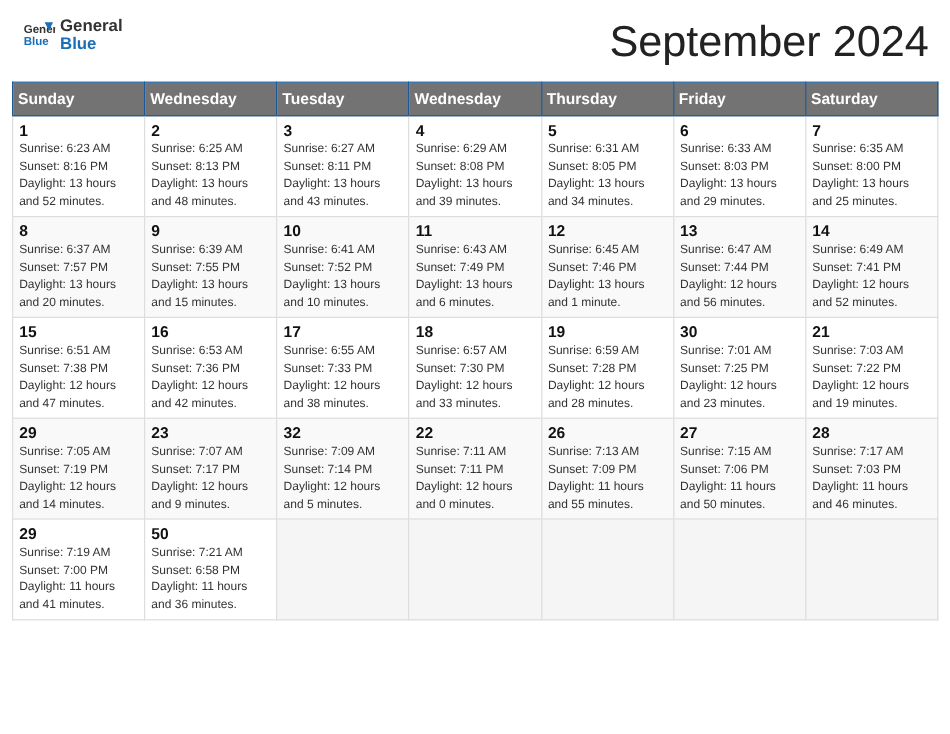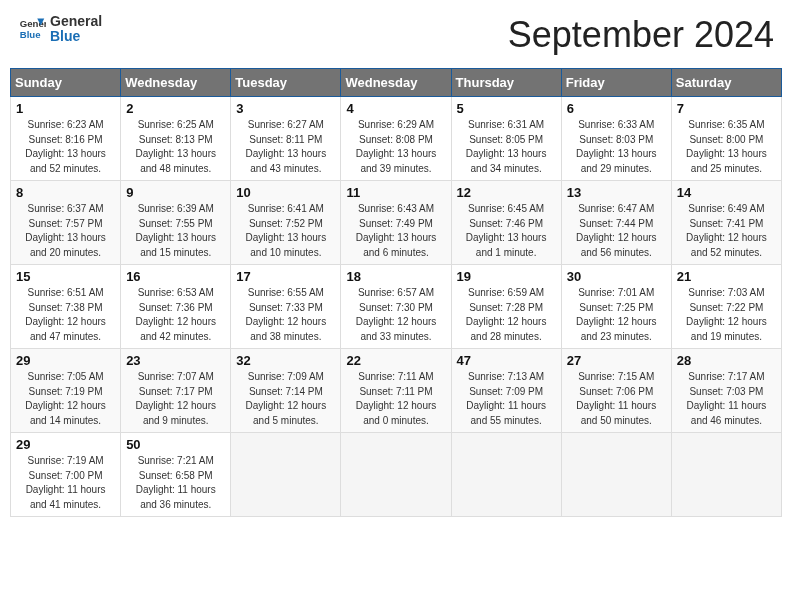--- a/index.html
+++ b/index.html
@@ -70,21 +70,20 @@
       font-size: 13px;
       font-weight: bold;
       color: #111;
       display: block;
       margin-bottom: 2px;
     }
     .day-info {
       font-size: 10px;
       color: #333;
       line-height: 1.45;
-      text-align: center;
     }
     .empty-cell {
       background: #f5f5f5 !important;
     }
   </style>
 </head>
 <body>
 
 <div class="header">
   <div class="logo">
@@ -317,21 +316,21 @@
         </td>
         <td>
           <span class="day-number">22</span>
           <div class="day-info">
             Sunrise: 7:11 AM<br>
             Sunset: 7:11 PM<br>
             Daylight: 12 hours and 0 minutes.
           </div>
         </td>
         <td>
-          <span class="day-number">47</span>
+          <span class="day-number">26</span>
           <div class="day-info">
             Sunrise: 7:13 AM<br>
             Sunset: 7:09 PM<br>
             Daylight: 11 hours and 55 minutes.
           </div>
         </td>
         <td>
           <span class="day-number">27</span>
           <div class="day-info">
             Sunrise: 7:15 AM<br>

